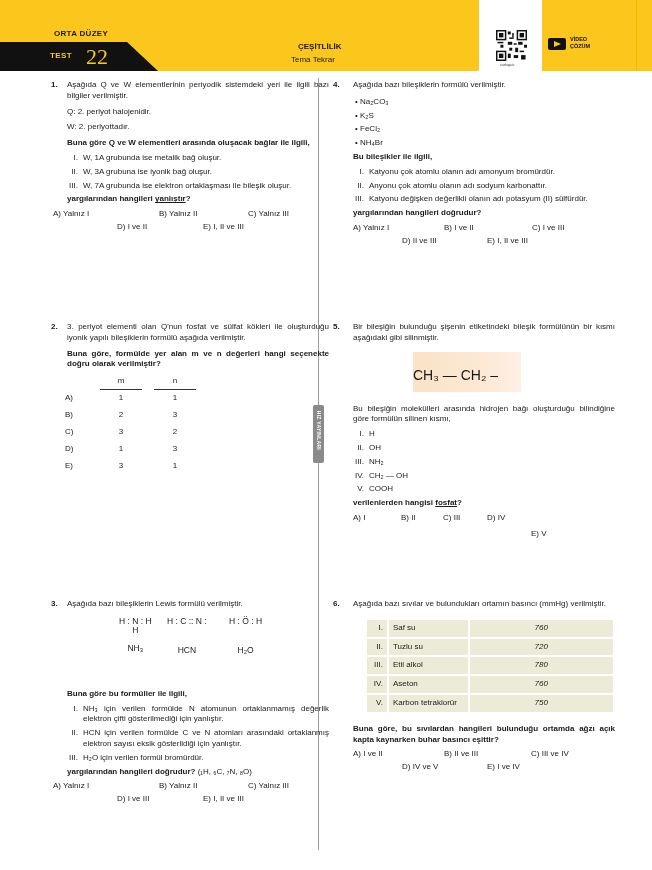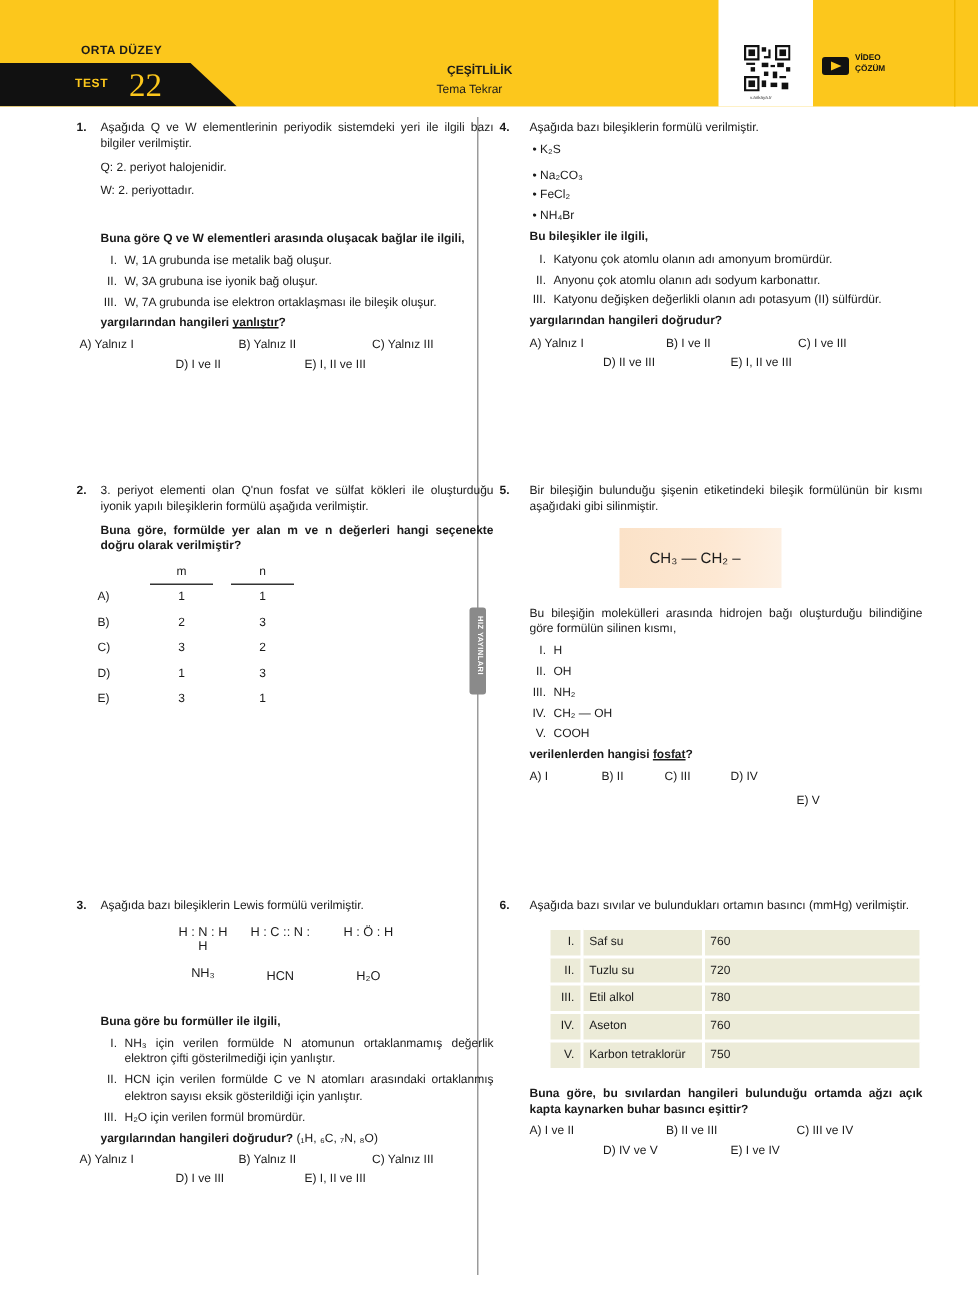--- a/index.html
+++ b/index.html
@@ -46,33 +46,33 @@
   .mn .hm, .mn .hn { position: absolute; top: 0; width: 42px; text-align: center; border-bottom: 1px solid #333; padding-bottom: 2px; }
   .mn .hm { left: 47px; }
   .mn .hn { left: 101px; }
   .mn .row { position: absolute; left: 0; width: 160px; height: 12px; }
   .mn .row .l { position: absolute; left: 12px; }
   .mn .row .m { position: absolute; left: 47px; width: 42px; text-align: center; }
   .mn .row .n { position: absolute; left: 101px; width: 42px; text-align: center; }
 
   
   .formbox { margin: 8px 0 12px 60px; width: 108px; height: 40px; background: linear-gradient(90deg, #fbe2c8 0%, #fde8d3 60%, #fdf0e3 100%); position: relative; }
-  .formbox span { position: absolute; left: 20px; top: 14px; font-size: 10px; }
+  .formbox span { position: absolute; left: 0; top: 14px; font-size: 14px; }
 
   
   .lewis { position: relative; height: 52px; margin: 4px 0 6px; }
   .lw { position: absolute; text-align: center; font-size: 8.5px; }
 
   
   .t6 { margin: 8px 0 10px 12px; border-collapse: collapse; font-size: 8px; }
   .t6 th { background: #dedcc0; font-weight: normal; padding: 3px 6px; border: 2px solid #fff; }
   .t6 td { background: #ecebd8; padding: 3px 4px; border: 2px solid #fff; }
   .t6 td.idx { text-align: right; width: 22px; }
   .t6 td.nm { width: 82px; }
-  .t6 td.val { width: 150px; }
+  .t6 td.val { text-align: center; width: 150px; font-style: italic; }
   .t6 th.blank { background: transparent; }
 </style>
 </head>
 <body>
 
 <div class="hdr"></div>
 <div class="hdrline"></div>
 <div class="level">ORTA DÜZEY</div>
 <div class="testbar"></div>
 <div class="testlbl">TEST</div>
@@ -119,21 +119,21 @@
 <div class="divider"></div>
 <div class="sidetag">
     <span>HIZ YAYINLARI</span>
   </div>
 
 <div class="q" style="left:67px; top:80px;">
   <div class="qnum">1.</div>
   <div class="p">Aşağıda Q ve W elementlerinin periyodik sistemdeki yeri ile ilgili bazı bilgiler verilmiştir.</div>
   <div class="p" style="margin-top:5px">Q: 2. periyot halojenidir.</div>
   <div class="p" style="margin-top:5px">W: 2. periyottadır.</div>
-  <div class="p b" style="margin-top:21px">Buna göre Q ve W elementleri arasında oluşacak bağlar ile ilgili,</div>
+  <div class="p b" style="margin-top:5px">Buna göre Q ve W elementleri arasında oluşacak bağlar ile ilgili,</div>
   <div class="roman">
       <span class="r">I.</span>
       <span class="t">W, 1A grubunda ise metalik bağ oluşur.</span>
     </div>
   <div class="roman">
       <span class="r">II.</span>
       <span class="t">W, 3A grubuna ise iyonik bağ oluşur.</span>
     </div>
   <div class="roman">
       <span class="r">III.</span>
@@ -195,21 +195,21 @@
     </div>
     <div class="lw" style="left:100px; top:2px;">
       <div>H : C :: N :</div>
       <div style="margin-top:18px">HCN</div>
     </div>
     <div class="lw" style="left:162px; top:2px;">
       <div>H : Ö : H</div>
       <div style="margin-top:18px">H₂O</div>
     </div>
   </div>
-  <div class="p b" style="margin-top:10px">Buna göre bu formüller ile ilgili,</div>
+  <div class="p b" style="margin-top:23px">Buna göre bu formüller ile ilgili,</div>
   <div class="roman">
       <span class="r">I.</span>
       <span class="t">NH₃ için verilen formülde N atomunun ortaklanmamış değerlik elektron çifti gösterilmediği için yanlıştır.</span>
     </div>
   <div class="roman">
       <span class="r">II.</span>
       <span class="t">HCN için verilen formülde C ve N atomları arasındaki ortaklanmış elektron sayısı eksik gösterildiği için yanlıştır.</span>
     </div>
   <div class="roman">
       <span class="r">III.</span>
@@ -221,22 +221,22 @@
     <span class="opt" style="left:92px;top:0">B) Yalnız II</span>
     <span class="opt" style="left:181px;top:0">C) Yalnız III</span>
     <span class="opt" style="left:50px;top:13px">D) I ve III</span>
     <span class="opt" style="left:136px;top:13px">E) I, II ve III</span>
   </div>
 </div>
 
 <div class="q" style="left:353px; top:80px;">
   <div class="qnum" style="left:-20px">4.</div>
   <div class="p">Aşağıda bazı bileşiklerin formülü verilmiştir.</div>
+  <div class="bul" style="margin-top:6px">Na₂CO₃</div>
   <div class="bul">K₂S</div>
-  <div class="bul" style="margin-top:6px">Na₂CO₃</div>
   <div class="bul">FeCl₂</div>
   <div class="bul">NH₄Br</div>
   <div class="p b">Bu bileşikler ile ilgili,</div>
   <div class="roman">
       <span class="r">I.</span>
       <span class="t">Katyonu çok atomlu olanın adı amonyum bromürdür.</span>
     </div>
   <div class="roman">
       <span class="r">II.</span>
       <span class="t">Anyonu çok atomlu olanın adı sodyum karbonattır.</span>

